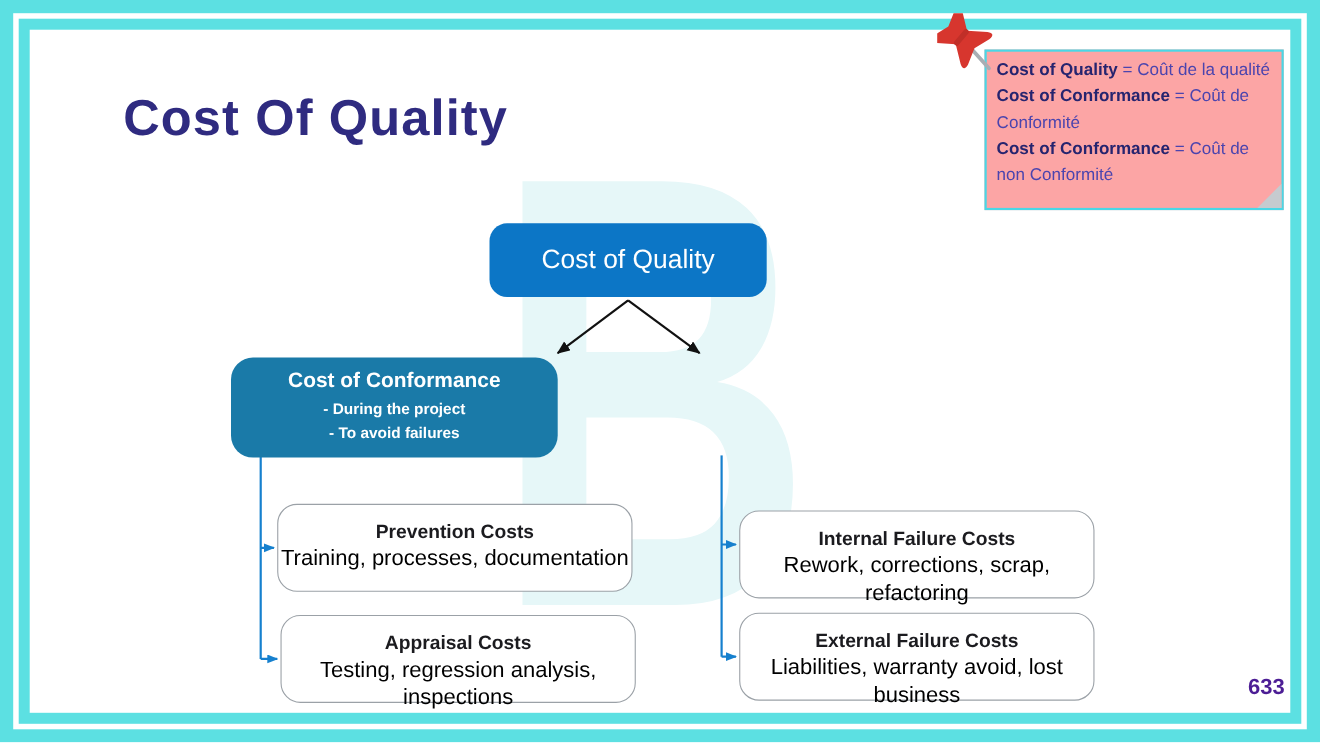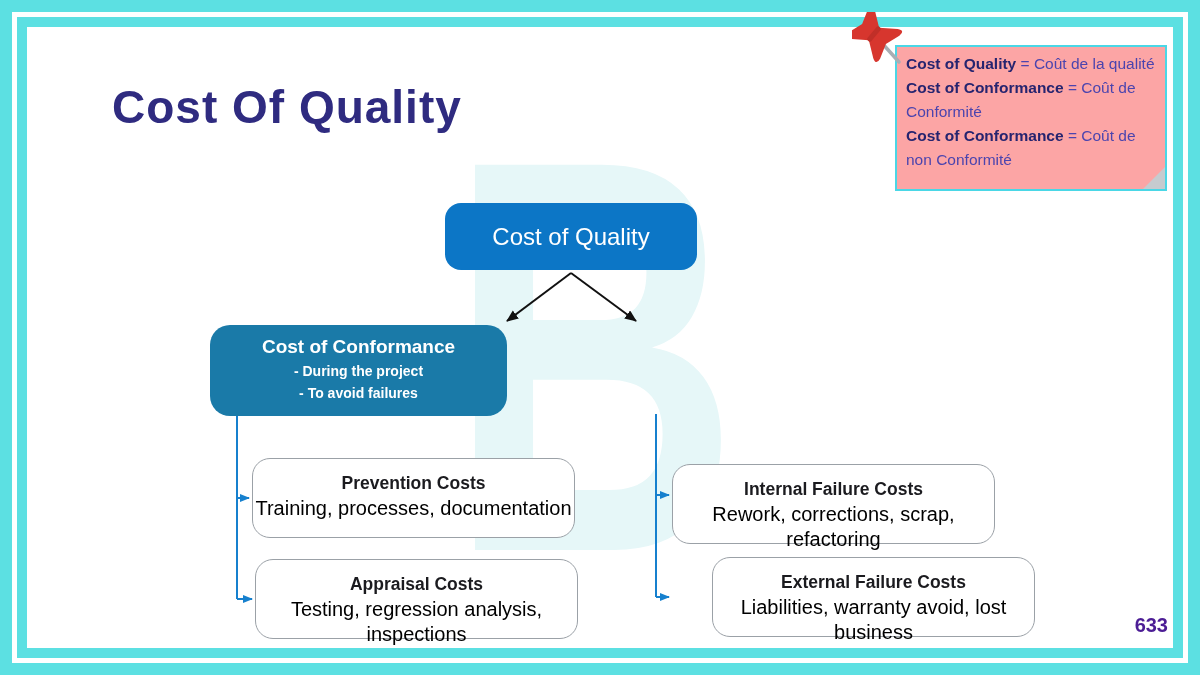--- a/index.html
+++ b/index.html
@@ -42,21 +42,21 @@
   .conformance-box { left:210px; top:325px; }
   .nonconformance-box { left:637px; top:325px; }
 
   .leaf-box { width:323px; height:80px; background:#ffffff; border:1.6px solid #9BA1A7;
               border-radius:18px; padding-top:11px; }
   .leaf-box .l-title { font-size:17.5px; font-weight:bold; color:#1B1B1F; line-height:26px; }
   .leaf-box .l-desc { font-size:20px; color:#000000; line-height:25px; }
   .prevention-box { left:252px; top:458px; }
   .appraisal-box  { left:255px; top:559px; }
   .internal-box   { left:672px; top:464px; }
-  .external-box   { left:672px; top:557px;margin-left:40px; }
+  .external-box   { left:672px; top:557px; }
 
   .connector-layer { position:absolute; left:0; top:0; width:1200px; height:675px; z-index:1; }
 
   .page-number { position:absolute; left:1118px; top:614px; width:50px; text-align:right;
                  font-size:20px; font-weight:bold; color:#4c1d95; z-index:3; }
 </style>
 </head>
 <body>
 
 <div id="slide">

